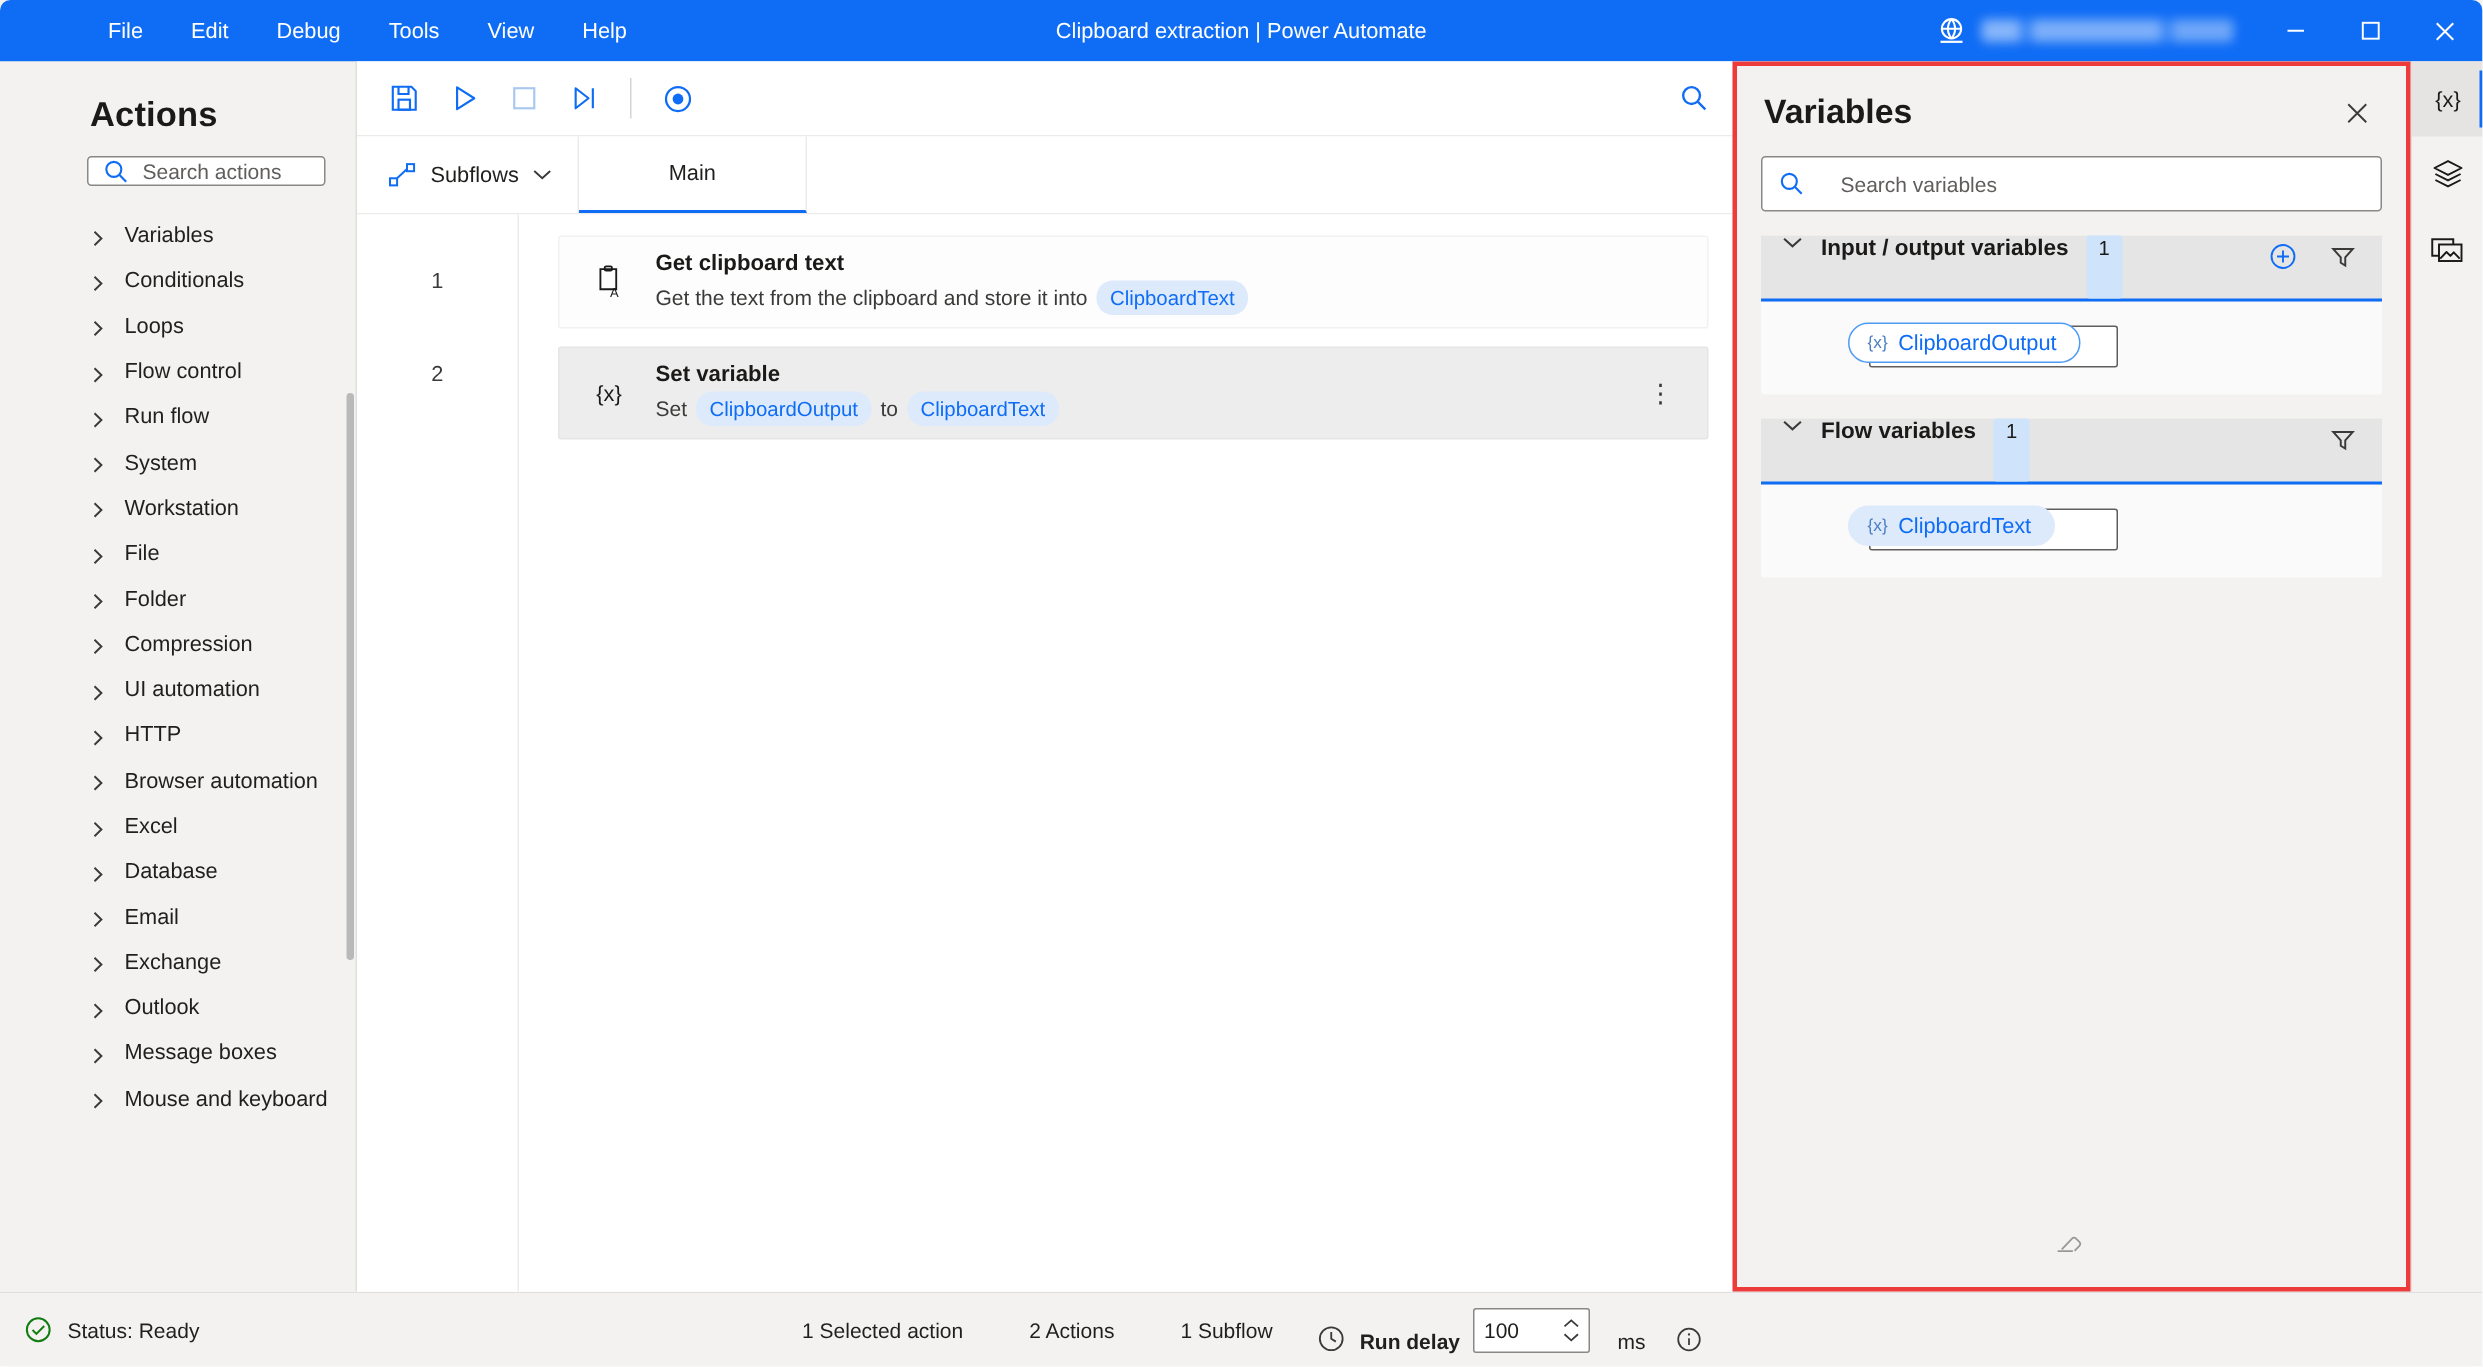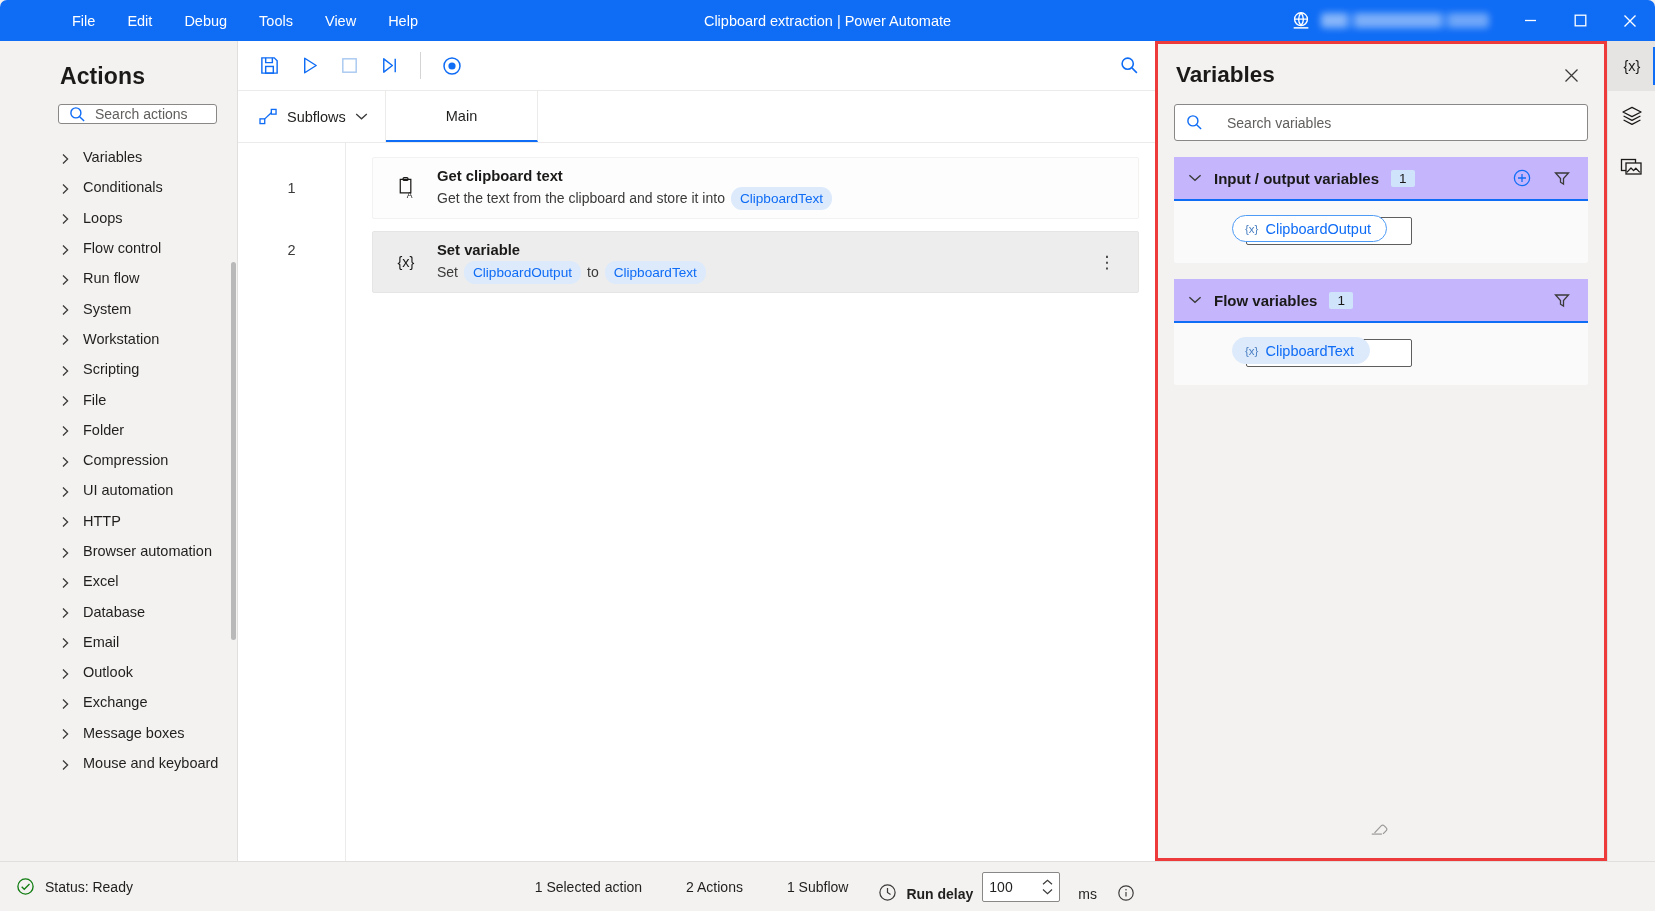--- a/index.html
+++ b/index.html
@@ -195,22 +195,22 @@
   .vp-title { font-size: 22.5px; font-weight: 600; color: #1b1a19; }
   .vp-close { width: 30px; height: 30px; display: flex; align-items: center; justify-content: center; cursor: default; }
   .vp-search {
     margin: 4px 16px 16px 16px; height: 37px;
     background: #ffffff; border: 1px solid #8a8886; border-radius: 3px;
     display: flex; align-items: center; gap: 24px; padding: 0 11px;
   }
   .vp-search .ph { font-size: 14px; color: #605e5c; }
   .var-group { margin: 0 16px 16px 16px; background: #fafafa; border-radius: 2px; }
   .vg-head {
-    height: 44px; background: #c4b5fd;
-    display: flex; align-items: center; gap: 12px;
+    height: 44px; background: #e5e5e5;
+    display: flex; gap: 12px;
     padding: 0 12px 0 14px;
     border-bottom: 2px solid #0f6cf5;
     cursor: default;
   }
   .vg-name { font-size: 15px; font-weight: 600; color: #1b1a19; }
   .vg-count {
     background: #cfe3fb; color: #1b1a19; font-size: 13.5px;
     border-radius: 2px; padding: 1px 8px; min-width: 20px; text-align: center;
   }
   .vg-spacer { flex: 1; }
@@ -409,28 +409,20 @@
               </svg>
             </span>
           <span>Workstation</span>
         </div>
         <div class="tree-item">
           <span class="chev">
               <svg width="9" height="12" viewBox="0 0 9 12" fill="none" stroke="#3b3a39" stroke-width="1.3">
                 <path d="M2 1.5L6.6 6 2 10.5"></path>
               </svg>
             </span>
-          <span>Scripting</span>
-        </div>
-        <div class="tree-item">
-          <span class="chev">
-              <svg width="9" height="12" viewBox="0 0 9 12" fill="none" stroke="#3b3a39" stroke-width="1.3">
-                <path d="M2 1.5L6.6 6 2 10.5"></path>
-              </svg>
-            </span>
           <span>File</span>
         </div>
         <div class="tree-item">
           <span class="chev">
               <svg width="9" height="12" viewBox="0 0 9 12" fill="none" stroke="#3b3a39" stroke-width="1.3">
                 <path d="M2 1.5L6.6 6 2 10.5"></path>
               </svg>
             </span>
           <span>Folder</span>
         </div>
@@ -489,29 +481,29 @@
               </svg>
             </span>
           <span>Email</span>
         </div>
         <div class="tree-item">
           <span class="chev">
               <svg width="9" height="12" viewBox="0 0 9 12" fill="none" stroke="#3b3a39" stroke-width="1.3">
                 <path d="M2 1.5L6.6 6 2 10.5"></path>
               </svg>
             </span>
+          <span>Exchange</span>
+        </div>
+        <div class="tree-item">
+          <span class="chev">
+              <svg width="9" height="12" viewBox="0 0 9 12" fill="none" stroke="#3b3a39" stroke-width="1.3">
+                <path d="M2 1.5L6.6 6 2 10.5"></path>
+              </svg>
+            </span>
           <span>Outlook</span>
-        </div>
-        <div class="tree-item">
-          <span class="chev">
-              <svg width="9" height="12" viewBox="0 0 9 12" fill="none" stroke="#3b3a39" stroke-width="1.3">
-                <path d="M2 1.5L6.6 6 2 10.5"></path>
-              </svg>
-            </span>
-          <span>Exchange</span>
         </div>
         <div class="tree-item">
           <span class="chev">
               <svg width="9" height="12" viewBox="0 0 9 12" fill="none" stroke="#3b3a39" stroke-width="1.3">
                 <path d="M2 1.5L6.6 6 2 10.5"></path>
               </svg>
             </span>
           <span>Message boxes</span>
         </div>
         <div class="tree-item">

